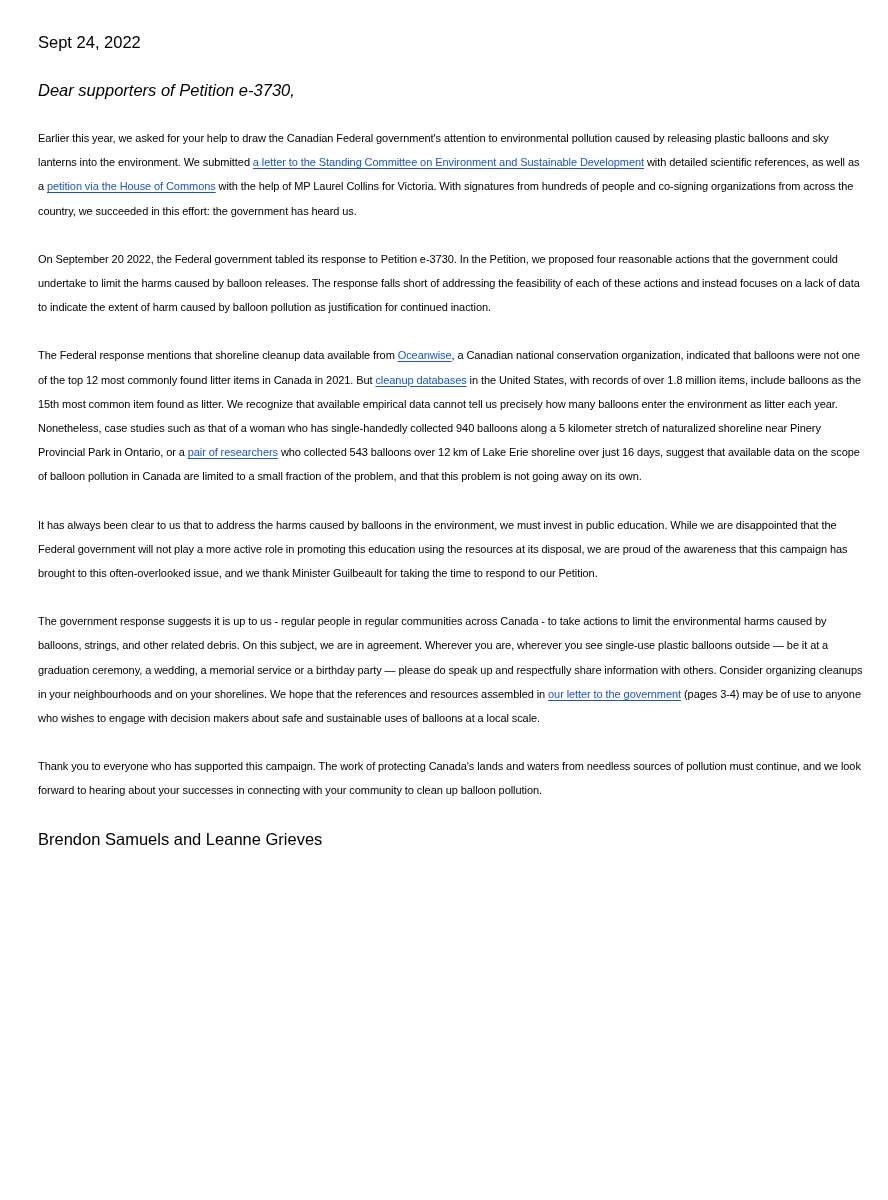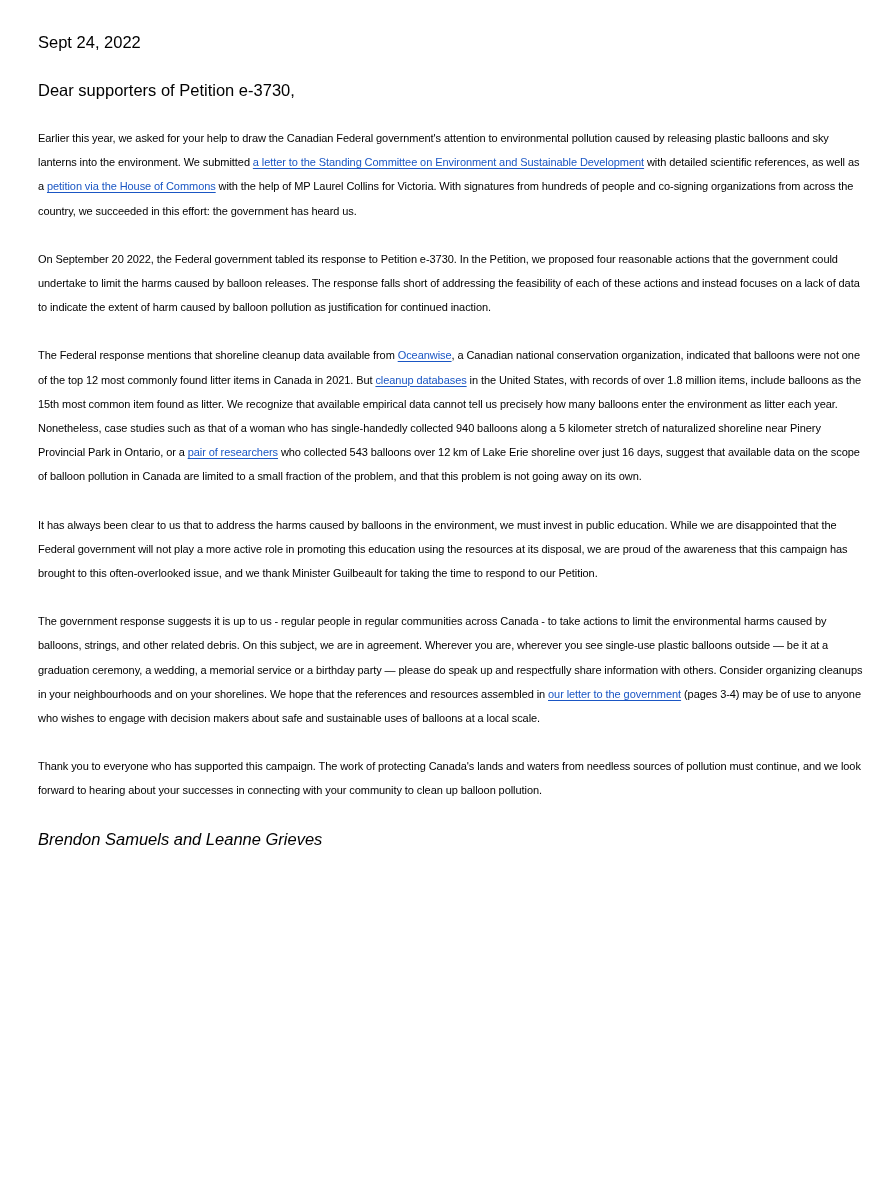--- a/index.html
+++ b/index.html
@@ -23,34 +23,34 @@
   }
   .date-line {
     font-size: 16.5px;
     line-height: 24px;
     margin: 0 0 24px 0;
   }
   .salutation {
     font-size: 16.5px;
     line-height: 24px;
     margin: 0 0 24px 0;
+    font-style: italic;
   }
   p.para {
     font-size: 11px;
     line-height: 24.2px;
     margin: 0 0 24px 0;
     text-align: left;
     letter-spacing: -0.06px;
     word-spacing: -0.1px;
   }
   .signature {
     font-size: 16.5px;
     line-height: 24px;
     margin: 0;
-    font-style: italic;
   }
   a.doclink {
     color: #1a56c4;
     text-decoration: underline;
     text-underline-offset: 1.5px;
     cursor: pointer;
   }
 </style>
 </head>
 <body>

